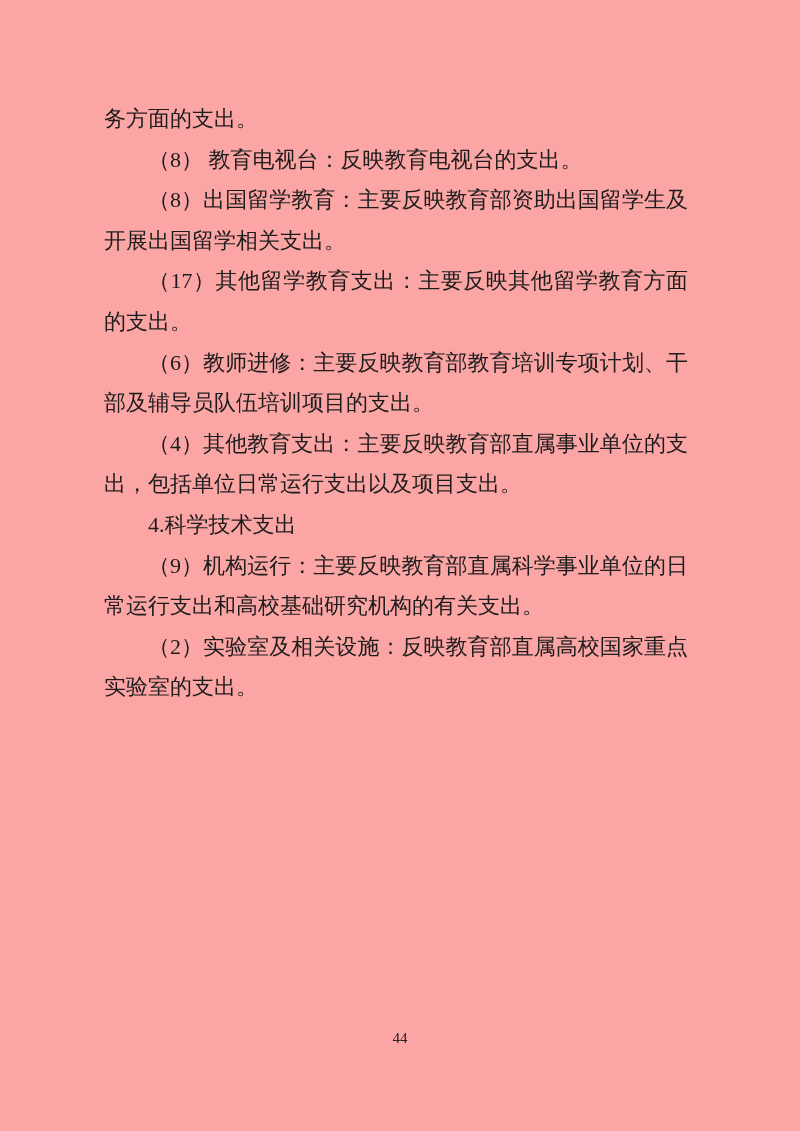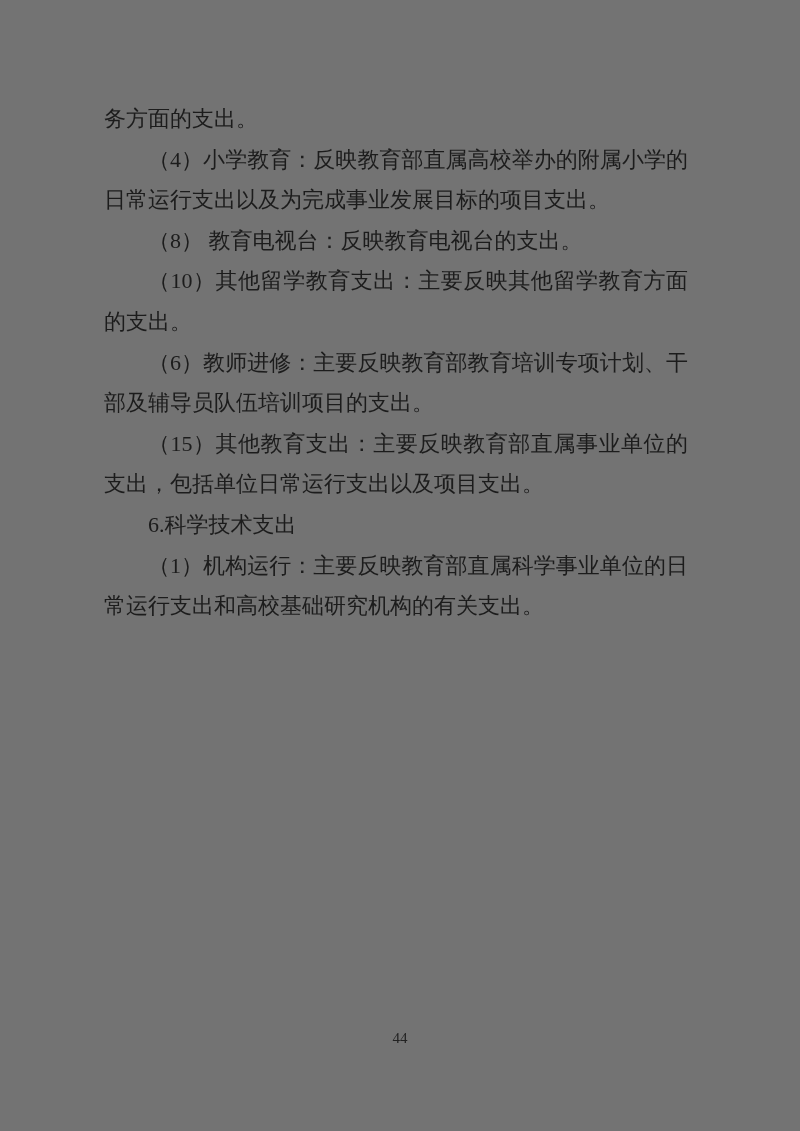--- a/index.html
+++ b/index.html
@@ -4,21 +4,21 @@
 <style>
   html, body {
     margin: 0;
     padding: 0;
     background: #ffffff;
   }
   .page {
     position: relative;
     width: 800px;
     height: 1131px;
-    background: #737373;
+    background: #fca5a5;
     overflow: hidden;
     font-family: "Liberation Serif", "DejaVu Serif", serif;
     color: #1c1c1c;
   }
   .body-text {
     position: absolute;
     left: 104px;
     top: 99px;
     width: 584px;
     font-size: 22px;
@@ -46,22 +46,23 @@
     line-height: 20px;
     color: #222222;
   }
 </style>
 </head>
 <body>
 
 <div class="page">
   <div class="body-text">
     <p class="continuation">务方面的支出。</p>
-    <p>（4）小学教育：反映教育部直属高校举办的附属小学的日常运行支出以及为完成事业发展目标的项目支出。</p>
     <p>（8） 教育电视台：反映教育电视台的支出。</p>
-    <p>（10）其他留学教育支出：主要反映其他留学教育方面的支出。</p>
+    <p>（8）出国留学教育：主要反映教育部资助出国留学生及开展出国留学相关支出。</p>
+    <p>（17）其他留学教育支出：主要反映其他留学教育方面的支出。</p>
     <p>（6）教师进修：主要反映教育部教育培训专项计划、干部及辅导员队伍培训项目的支出。</p>
-    <p>（15）其他教育支出：主要反映教育部直属事业单位的支出，包括单位日常运行支出以及项目支出。</p>
-    <p>6.科学技术支出</p>
-    <p>（1）机构运行：主要反映教育部直属科学事业单位的日常运行支出和高校基础研究机构的有关支出。</p>
+    <p>（4）其他教育支出：主要反映教育部直属事业单位的支出，包括单位日常运行支出以及项目支出。</p>
+    <p>4.科学技术支出</p>
+    <p>（9）机构运行：主要反映教育部直属科学事业单位的日常运行支出和高校基础研究机构的有关支出。</p>
+    <p>（2）实验室及相关设施：反映教育部直属高校国家重点实验室的支出。</p>
   </div>
   <div class="page-footer">44</div>
 </div>
 
 </body></html>

